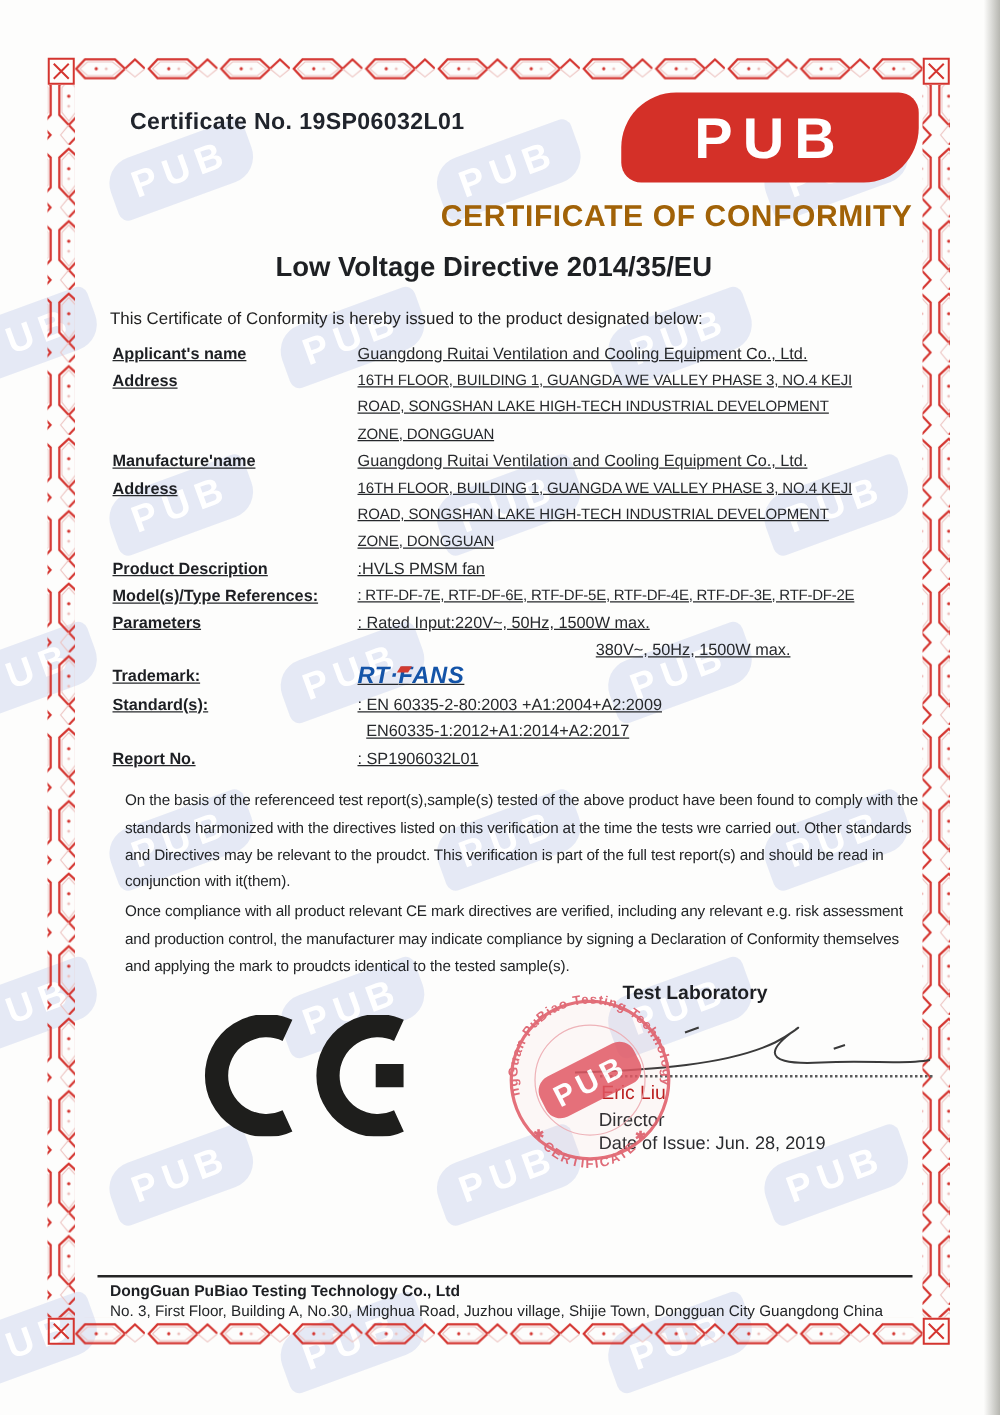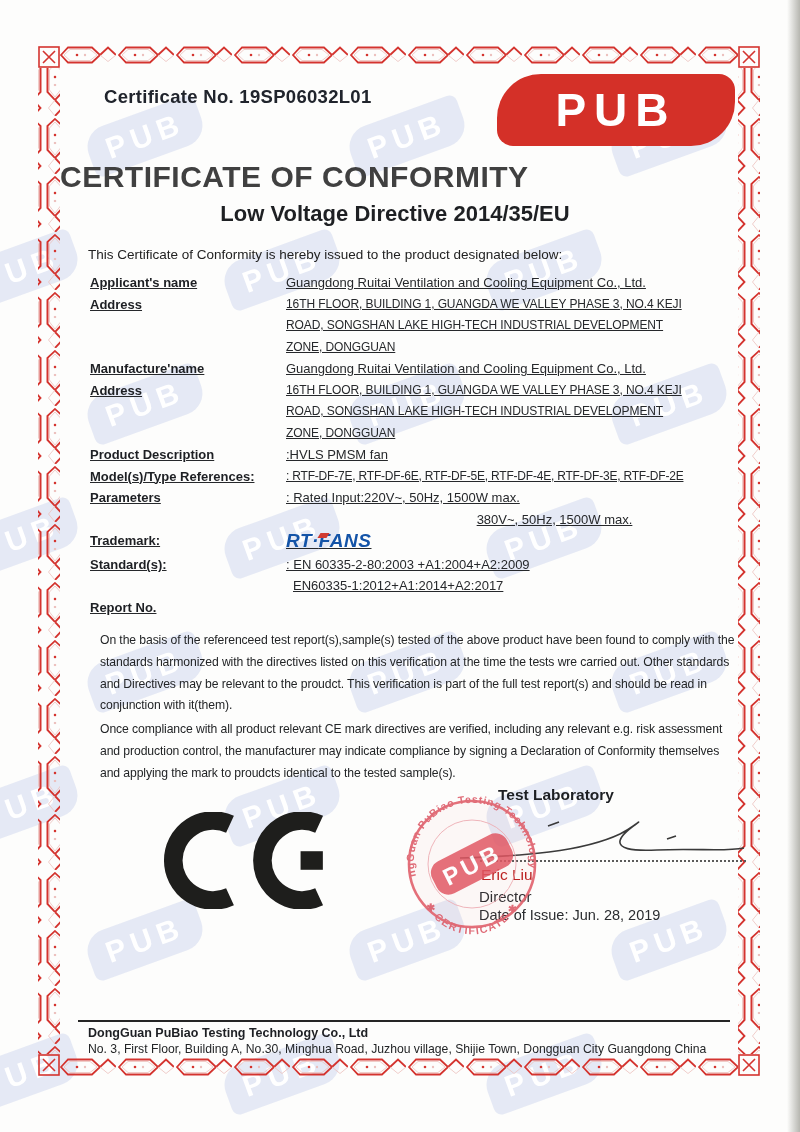--- a/index.html
+++ b/index.html
@@ -22,22 +22,22 @@
   
   .content{position:absolute;inset:0;z-index:3;}
   .certno{position:absolute;left:104px;top:86px;font-size:18.5px;font-weight:bold;
     color:#20242c;letter-spacing:0.3px;text-align:center;}
   .publogo{
     position:absolute;left:497px;top:74px;width:238px;height:72px;
     background:#d43028;border-radius:44px 16px 44px 16px;
     display:flex;align-items:center;justify-content:center;
     color:#fff;font-weight:800;font-size:46px;letter-spacing:8px;
   }
-  .title{position:absolute;left:60px;right:70px;top:160px;text-align:left;
-    font-size:30px;font-weight:bold;color:#404040;letter-spacing:0.5px;}
+  .title{position:absolute;left:60px;right:70px;top:160px;text-align:right;
+    font-size:24px;font-weight:bold;color:#a16207;letter-spacing:0.5px;}
   .subtitle{position:absolute;left:60px;right:70px;top:201px;text-align:center;
     font-size:22px;font-weight:bold;color:#1e2023;}
   .intro{position:absolute;left:88px;top:247px;font-size:13.5px;color:#222;}
   .fields{position:absolute;left:90px;top:272px;width:645px;font-size:13px;line-height:21.5px;text-decoration:underline;}
   .frow{display:flex;}
   .flabel{width:196px;flex:none;font-weight:bold;color:#1d1f23;}
   .fvalue{flex:1;}
   .fvalue .vline{white-space:nowrap;}
   .tight{font-size:12px;letter-spacing:-0.2px;}
   .caps{font-size:12px;letter-spacing:-0.1px;}
@@ -197,20 +197,23 @@
       </div>
       <div class="frow">
         <div class="flabel">Standard(s):</div>
         <div class="fvalue">
           <div class="vline">: EN 60335-2-80:2003 +A1:2004+A2:2009</div>
           <div class="vline ind-std">EN60335-1:2012+A1:2014+A2:2017</div>
         </div>
       </div>
       <div class="frow">
         <div class="flabel">Report No.</div>
+        <div class="fvalue">
+            <div class="vline">: SP1906032L01</div>
+          </div>
       </div>
     </div>
 
     <div class="paras">
       <p>On the basis of the referenceed test report(s),sample(s) tested of the above product have been found to comply with the standards harmonized with the directives listed on this verification at the time the tests wre carried out. Other standards and Directives may be relevant to the proudct. This verification is part of the full test report(s) and should be read in conjunction with it(them).</p>
       <p>Once compliance with all product relevant CE mark directives are verified, including any relevant e.g. risk assessment and production control, the manufacturer may indicate compliance by signing a Declaration of Conformity themselves and applying the mark to proudcts identical to the tested sample(s).</p>
     </div>
 
     <div class="testlab">Test Laboratory</div>
 

